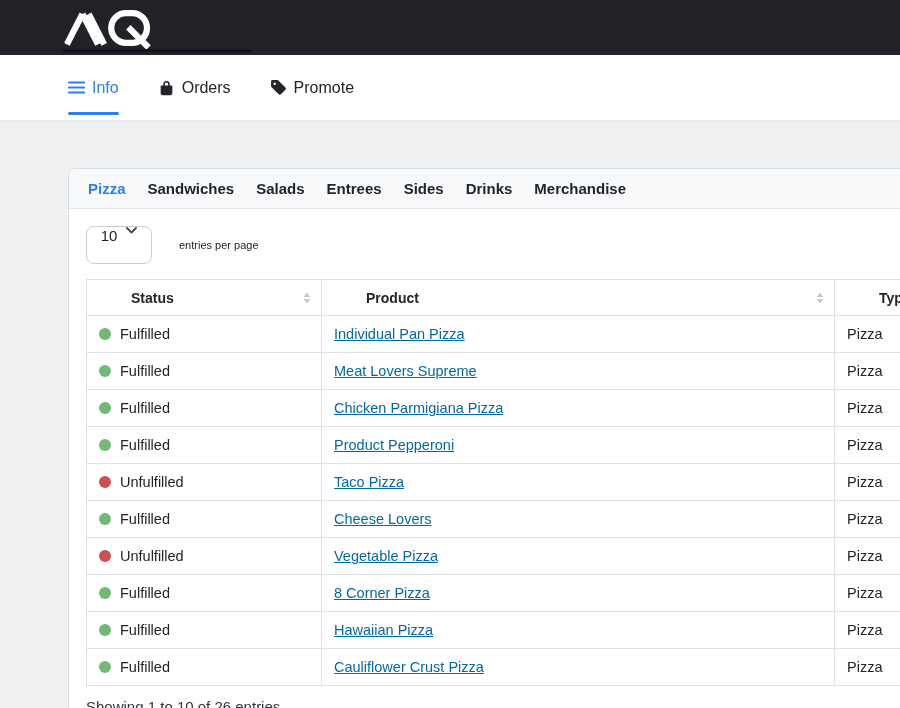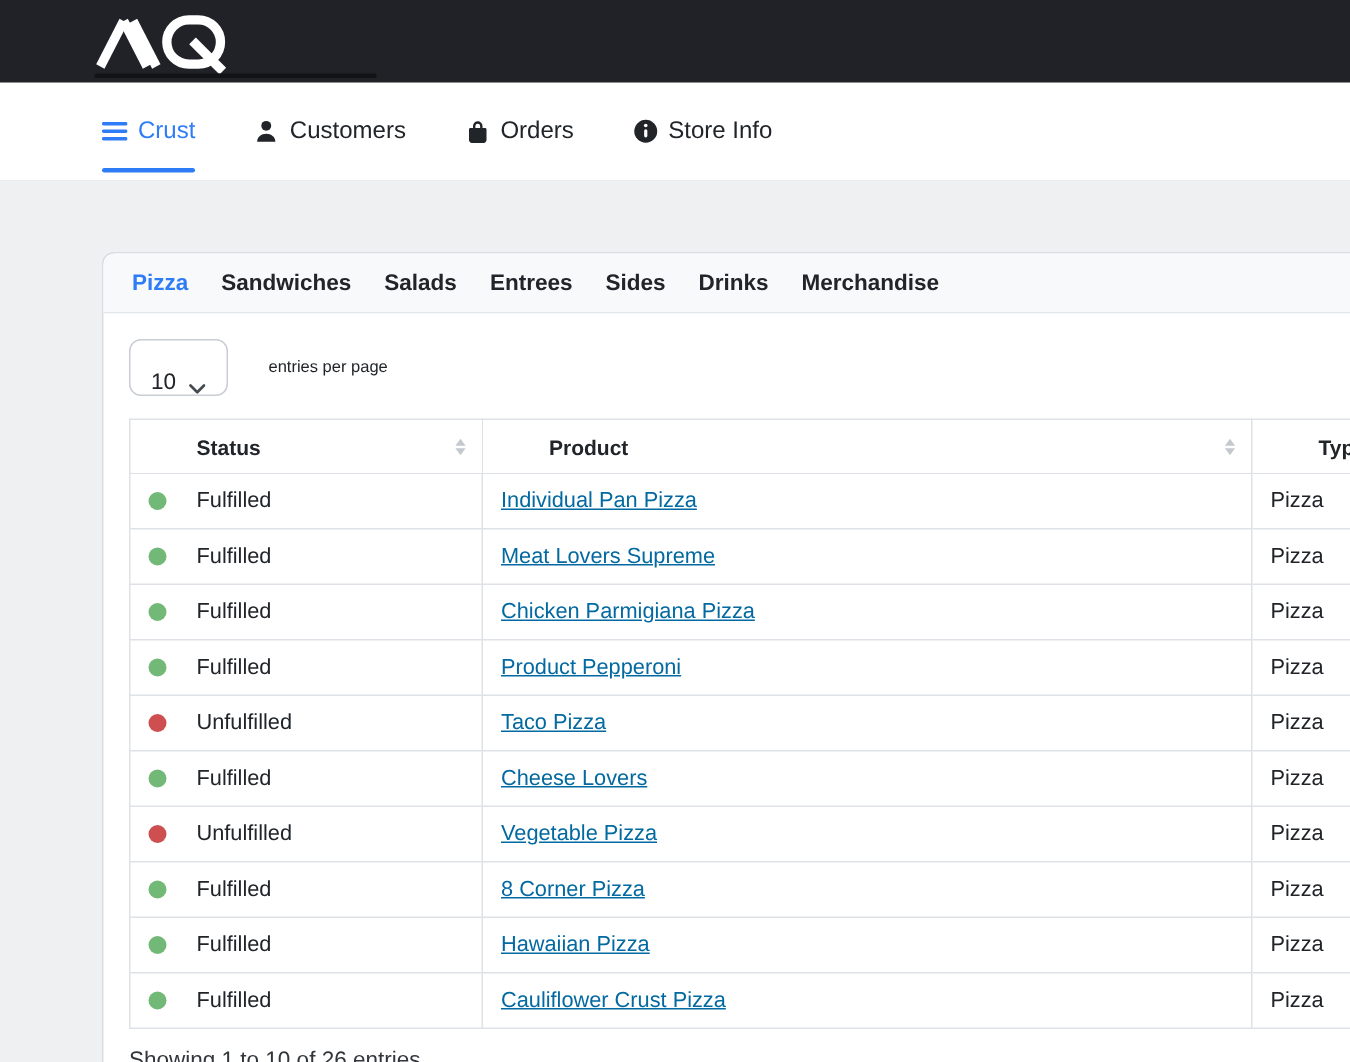--- a/index.html
+++ b/index.html
@@ -64,21 +64,21 @@
     font-size:15px; font-weight:700; color:#212529;
     cursor:pointer; white-space:nowrap;
   }
   .tab.active { color:#2e7df6; }
 
   .card-body { padding:17px; }
 
   
   .pagesize-row { display:flex; align-items:center; margin-bottom:15px; }
   .pagesize-select {
-    display:flex; align-items:flex-end; justify-content:center; gap:9px;
+    display:flex; align-items:flex-start; justify-content:center; gap:9px;
     width:66px; height:38px;
     border:1px solid #c9ced4; border-radius:8px;
     background:#fff; font-size:15px; cursor:pointer;
   }
   .pagesize-label { margin-left:27px; font-size:11px; }
 
   
   table { border-collapse:collapse; width:898px; table-layout:fixed; }
   th, td { border:1px solid #dee2e6; padding:8px 12px; text-align:left; vertical-align:middle; }
   th {
@@ -86,21 +86,21 @@
     position:relative; cursor:pointer; background:#fff;padding-left:44px;
   }
   td { font-size:14.5px; height:37px; background:#fff; }
   col.c-status  { width:235px; }
   col.c-product { width:513px; }
   col.c-type    { width:150px; }
   .sort-icons {
     position:absolute; right:10px; top:50%; transform:translateY(-50%);
     display:flex; flex-direction:column; gap:1px;
   }
-  .status-cell { display:flex; align-items:center; gap:20px; }
+  .status-cell { display:flex; align-items:center; gap:9px; }
   .dot { width:12px; height:12px; border-radius:50%; flex:0 0 12px; }
   .dot.fulfilled   { background:#72b877; }
   .dot.unfulfilled { background:#cd4f4f; }
   td a.product-link { color:#0369a1; text-decoration:underline; cursor:pointer; }
 
   .table-summary {
     margin-top:12px; font-size:15px; font-weight:500; color:#31363b;
   }
 </style>
 </head>
@@ -125,61 +125,47 @@
       <span class="nicon">
         <svg width="17" height="15" viewBox="0 0 17 15">
           <g stroke="#212529" stroke-width="2.2" stroke-linecap="round">
             <path d="M1 2.5h15"></path>
             <path d="M1 7.5h15"></path>
             <path d="M1 12.5h15"></path>
           </g>
         </svg>
 
       </span>
-      <span class="nav-label">Crust</span>
-    </div>
-
-    <div class="nav-item">
-      <span class="nicon">
-
-        <svg width="17" height="17" viewBox="0 0 16 16">
-          <g fill="#212529">
-            <circle cx="8" cy="4.6" r="3.1"></circle>
-            <path d="M2.3 14.6c0-3.1 2.6-5 5.7-5s5.7 1.9 5.7 5z"></path>
-          </g>
-        </svg>
-
-      </span>
-      <span class="nav-label">Customers</span>
-    </div>
+      <span class="nav-label">Info</span>
+    </div>
+
 
     <div class="nav-item">
       <span class="nicon">
 
         <svg width="17" height="17" viewBox="0 0 16 16">
           <path fill="#212529" d="M5 6V4.8a3 3 0 0 1 6 0V6h1.6c.5 0 .9.4.9.9v6.6c0 1-.8 1.8-1.8 1.8H4.3c-1 0-1.8-.8-1.8-1.8V6.9c0-.5.4-.9.9-.9H5zm1.5 0h3V4.8a1.5 1.5 0 0 0-3 0V6z"></path>
         </svg>
 
       </span>
       <span class="nav-label">Orders</span>
     </div>
 
-
     <div class="nav-item">
       <span class="nicon">
 
         <svg width="17" height="17" viewBox="0 0 16 16">
-          <circle cx="8" cy="8" r="7.2" fill="#212529"></circle>
-          <rect x="7" y="6.7" width="2" height="5.2" rx="1" fill="#ffffff"></rect>
-          <circle cx="8" cy="4.4" r="1.15" fill="#ffffff"></circle>
+          <path fill="#212529" d="M1 2.2C1 1.5 1.5 1 2.2 1h4.6c.4 0 .8.2 1.1.5l6.6 6.6c.6.6.6 1.5 0 2.1l-4.2 4.2c-.6.6-1.5.6-2.1 0L1.5 7.8A1.5 1.5 0 0 1 1 6.7V2.2z"></path>
+          <circle cx="4.4" cy="4.4" r="1.2" fill="#ffffff"></circle>
         </svg>
 
       </span>
-      <span class="nav-label">Store Info</span>
-    </div>
+      <span class="nav-label">Promote</span>
+    </div>
+
 
 
 </nav>
 
 <main>
   <section class="card">
 
     <div class="card-tabs">
 
         <span class="tab active">Pizza</span>

